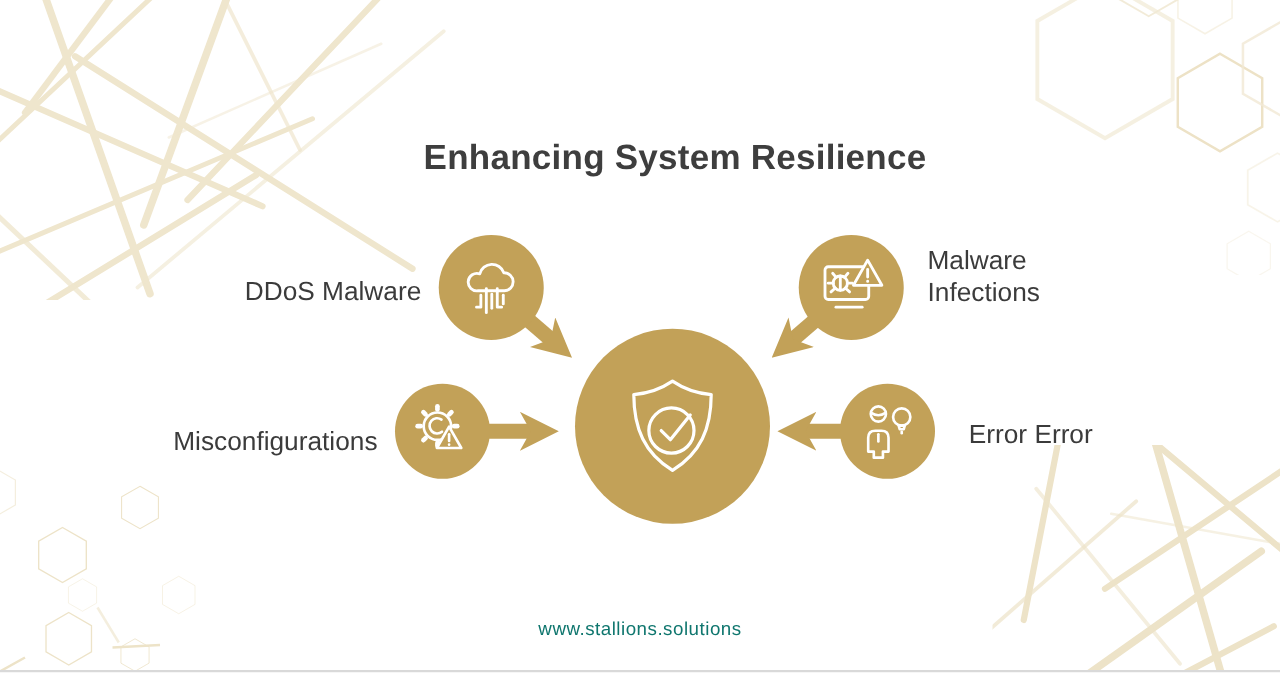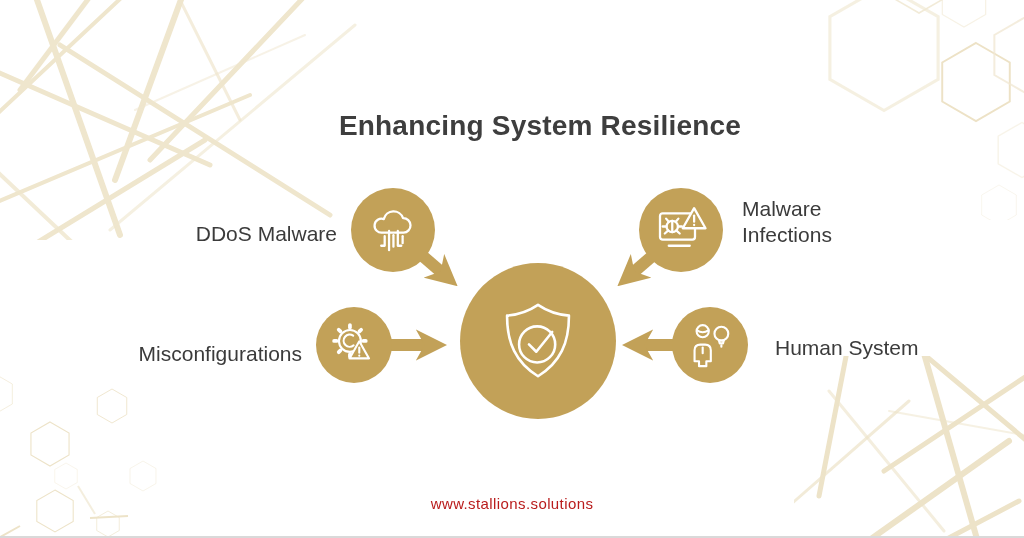--- a/index.html
+++ b/index.html
@@ -31,21 +31,21 @@
   .nlabel{
     position:absolute;font-size:21px;color:#3b3b3b;line-height:26px;
     white-space:nowrap;
   }
   .l-ddos{right:687px;top:221px;text-align:right;}
   .l-malware{left:742px;top:196px;white-space:normal;width:120px;text-align:left;}
   .l-misconfig{right:722px;top:341px;text-align:right;margin-left:48px;}
   .l-human{left:775px;top:335px;text-align:left;}
   .footer{
     position:absolute;left:0;top:495px;width:1024px;text-align:center;
-    font-size:15px;color:#b91c1c;letter-spacing:.4px;
+    font-size:15px;color:#0f766e;letter-spacing:.4px;
   }
   .icon-svg{display:block;}
 </style>
 </head>
 <body>
 
 <div class="canvas">
 
   <svg class="decor tl" width="380" height="240" viewBox="0 0 380 240">
     <g stroke="#EFE6CD" fill="none" stroke-linecap="round">
@@ -211,17 +211,17 @@
         <circle cx="46" cy="18" r="8.5"></circle>
         <path d="M43 26.5 H49 L48 30 H44 Z"></path>
         <path d="M46 32.5 V34"></path>
       </g>
     </svg>
   </div>
 
   <div class="nlabel l-ddos">DDoS Malware</div>
   <div class="nlabel l-malware">Malware Infections</div>
   <div class="nlabel l-misconfig">Misconfigurations</div>
-  <div class="nlabel l-human">Human System</div>
+  <div class="nlabel l-human">Error Error</div>
 
   <div class="footer">www.stallions.solutions</div>
 
 </div>
 
 </body></html>

